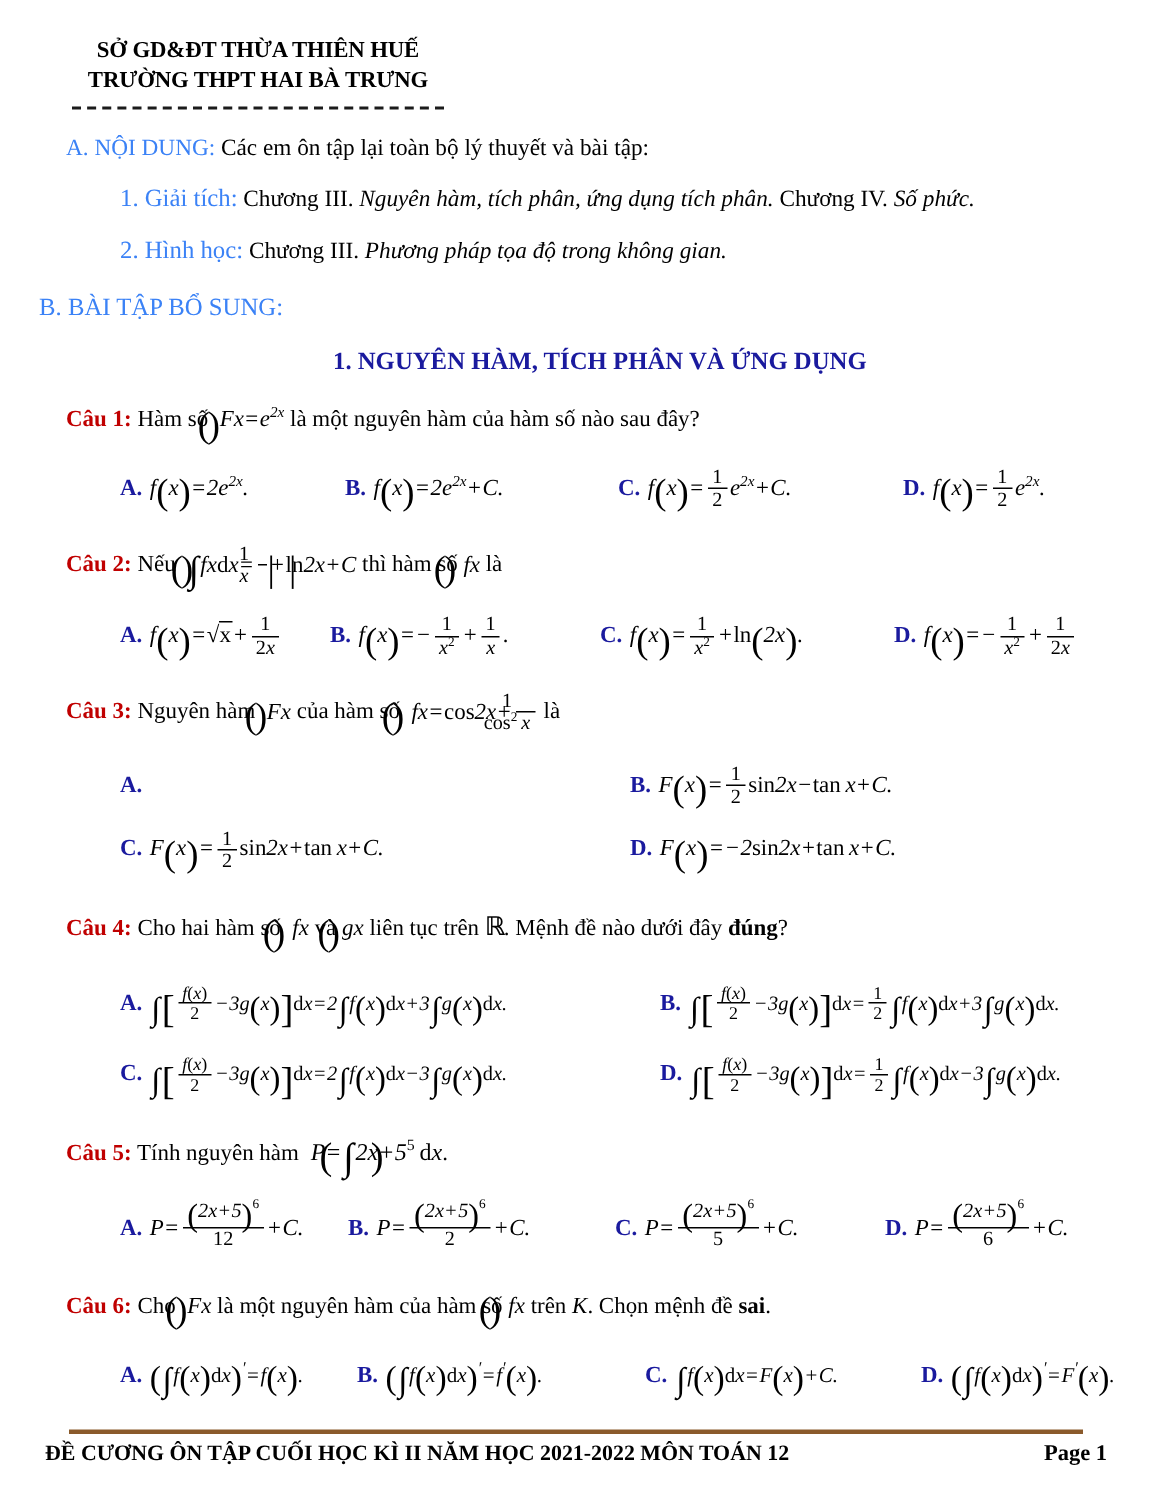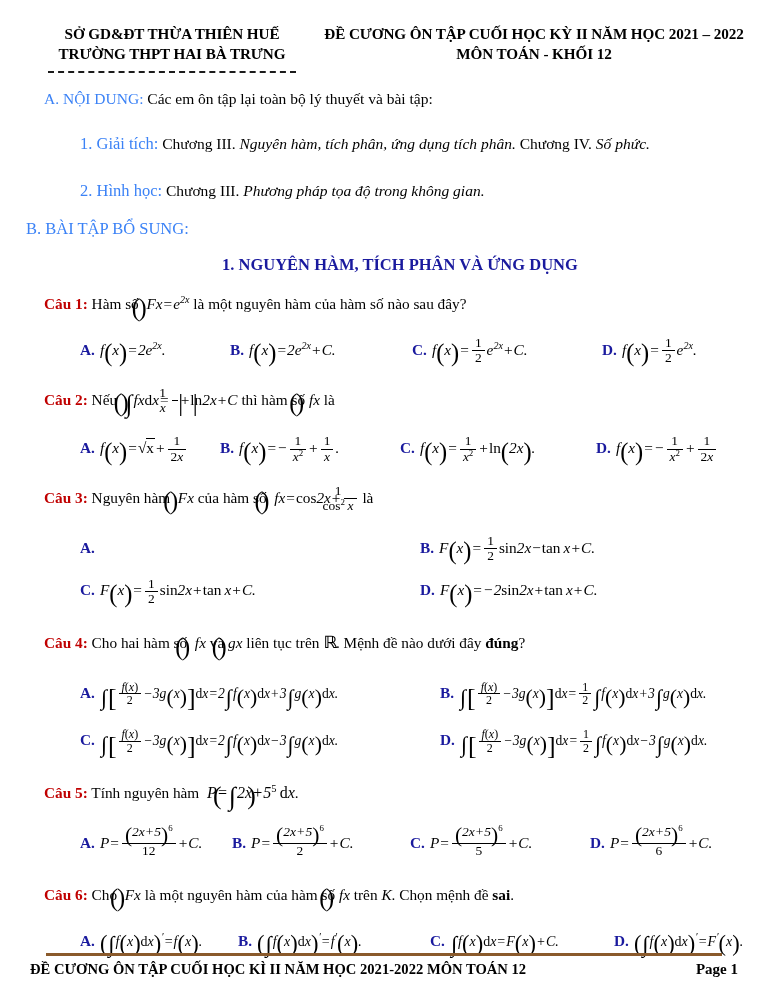--- a/index.html
+++ b/index.html
@@ -59,21 +59,21 @@
     width:248px; margin:7px auto 0 auto;
     border-top:2px dashed #1b1b1b; height:0;
   }
 
   
   .sec { margin-top:14px; }
   .lbl-blue { color:#3b82f6; font-weight:normal; }
   .lbl-crim { color:#c00000; font-weight:bold; }
 
   .rowA { font-size:15.5px; margin:0 0 0 22px; line-height:1.5; }
-  .rowIndent { margin-left:58px; font-size:15.5px; line-height:1.5; margin-top:22px; }
+  .rowIndent { margin-left:58px; font-size:15.5px; line-height:1.5; margin-top:10px; }
   .rowB { font-size:16.5px; margin:16px 0 0 4px; }
 
   .phan1 {
     color:#e00000; font-weight:bold; font-size:21px;
     margin:14px 0 0 70px; letter-spacing:0.2px;
   }
   .subhead {
     color:#1a1a9e; font-weight:bold; font-size:16.5px;
     margin:16px 0 0 200px;
   }
@@ -102,24 +102,20 @@
 <body>
 
 <div class="doc">
 
   <div class="hdr">
     <div class="hdr-left">
       <div class="hdr-line">SỞ GD&amp;ĐT THỪA THIÊN HUẾ</div>
       <div class="hdr-line">TRƯỜNG THPT HAI BÀ TRƯNG</div>
       <div class="dashrule"></div>
     </div>
-    <div class="hdr-right">
-      <div class="hdr-line">ĐỀ CƯƠNG ÔN TẬP CUỐI HỌC KỲ II NĂM HỌC 2021 – 2022</div>
-      <div class="hdr-line">MÔN TOÁN -  KHỐI 12</div>
-    </div>
   </div>
 
   <div class="sec">
     <div class="rowA">
       <span class="lbl-blue">A. NỘI DUNG:</span>
       <span>Các em ôn tập lại toàn bộ lý thuyết và bài tập:</span>
     </div>
 
     <div class="rowIndent">
       <span class="lbl-blue" style="font-size:16.5px">1. Giải tích:</span>

